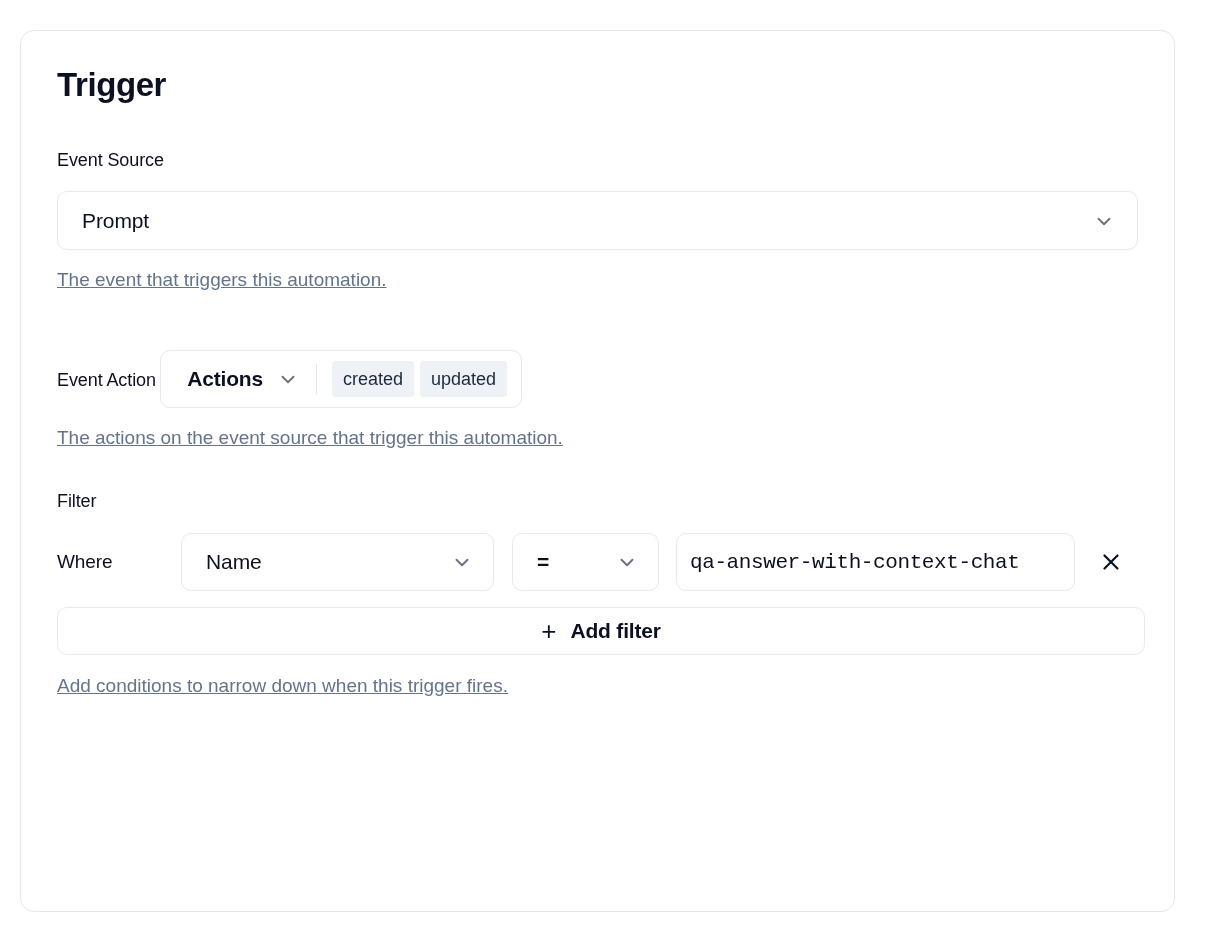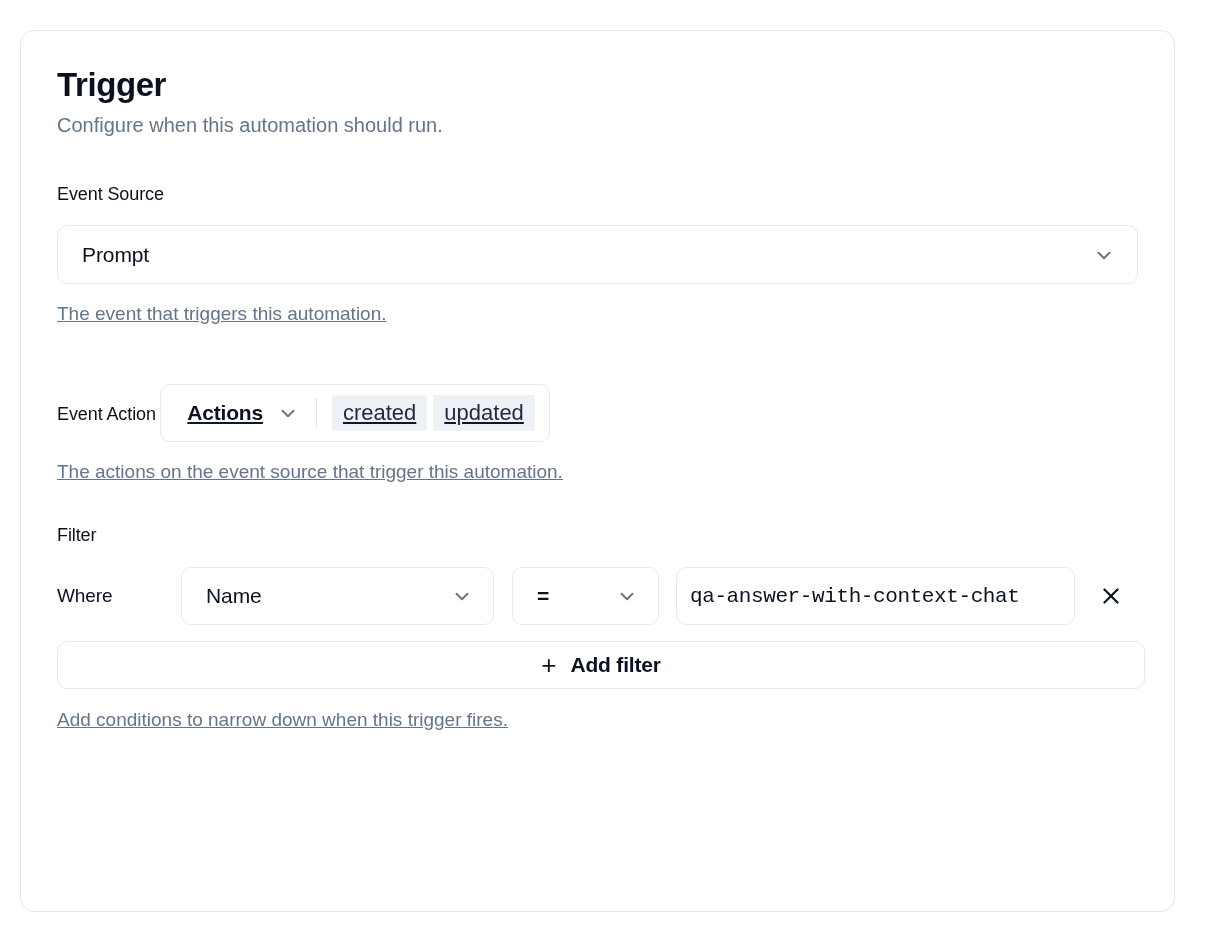--- a/index.html
+++ b/index.html
@@ -95,21 +95,20 @@
   .action-control {
     margin-top: 19px;
     display: inline-flex;
     align-items: center;
     height: 58px;
     box-sizing: border-box;
     border: 1px solid #e7e9ee;
     border-radius: 10px;
     background: #ffffff;
     padding: 0 14px 0 26px;
-    text-decoration: underline;
   }
   .action-trigger {
     display: inline-flex;
     align-items: center;
     gap: 14px;
     cursor: pointer;
   }
   .action-trigger .act-label {
     font-size: 21px;
     font-weight: 700;
@@ -121,21 +120,21 @@
     height: 30px;
     background: #e2e5eb;
     margin: 0 15px 0 17px;
     flex: none;
   }
   .chips { display: inline-flex; gap: 6px; }
   .chip {
     background: #eef1f6;
     border-radius: 3px;
     padding: 7px 11px;
-    font-size: 22px;
+    font-size: 18px;
     line-height: 22px;
     color: #1e293b;
     white-space: nowrap;
     cursor: pointer;
   }
   .group-event-action .help-text { margin-top: 17px; display: block; }
 
   
   .group-filter { margin-top: 38px; }
   .filter-row {
@@ -227,21 +226,20 @@
     letter-spacing: -0.2px;
   }
   .group-filter .help-text { margin-top: 18px; display: block; }
 </style>
 </head>
 <body>
 
 <div class="card">
 
   <h1 class="page-title">Trigger</h1>
-  <p class="page-subtitle">Configure when this automation should run.</p>
 
   <div class="group-event-source">
     <span class="field-label">Event Source</span>
 
     <div class="select-box">
       <span class="sel-value">Prompt</span>
       <span class="chev">
         <svg viewBox="0 0 24 24" fill="none" stroke="#6b7280" stroke-width="2.1" stroke-linecap="round" stroke-linejoin="round">
             <polyline points="6 9.5 12 15.5 18 9.5"></polyline>
           </svg>

